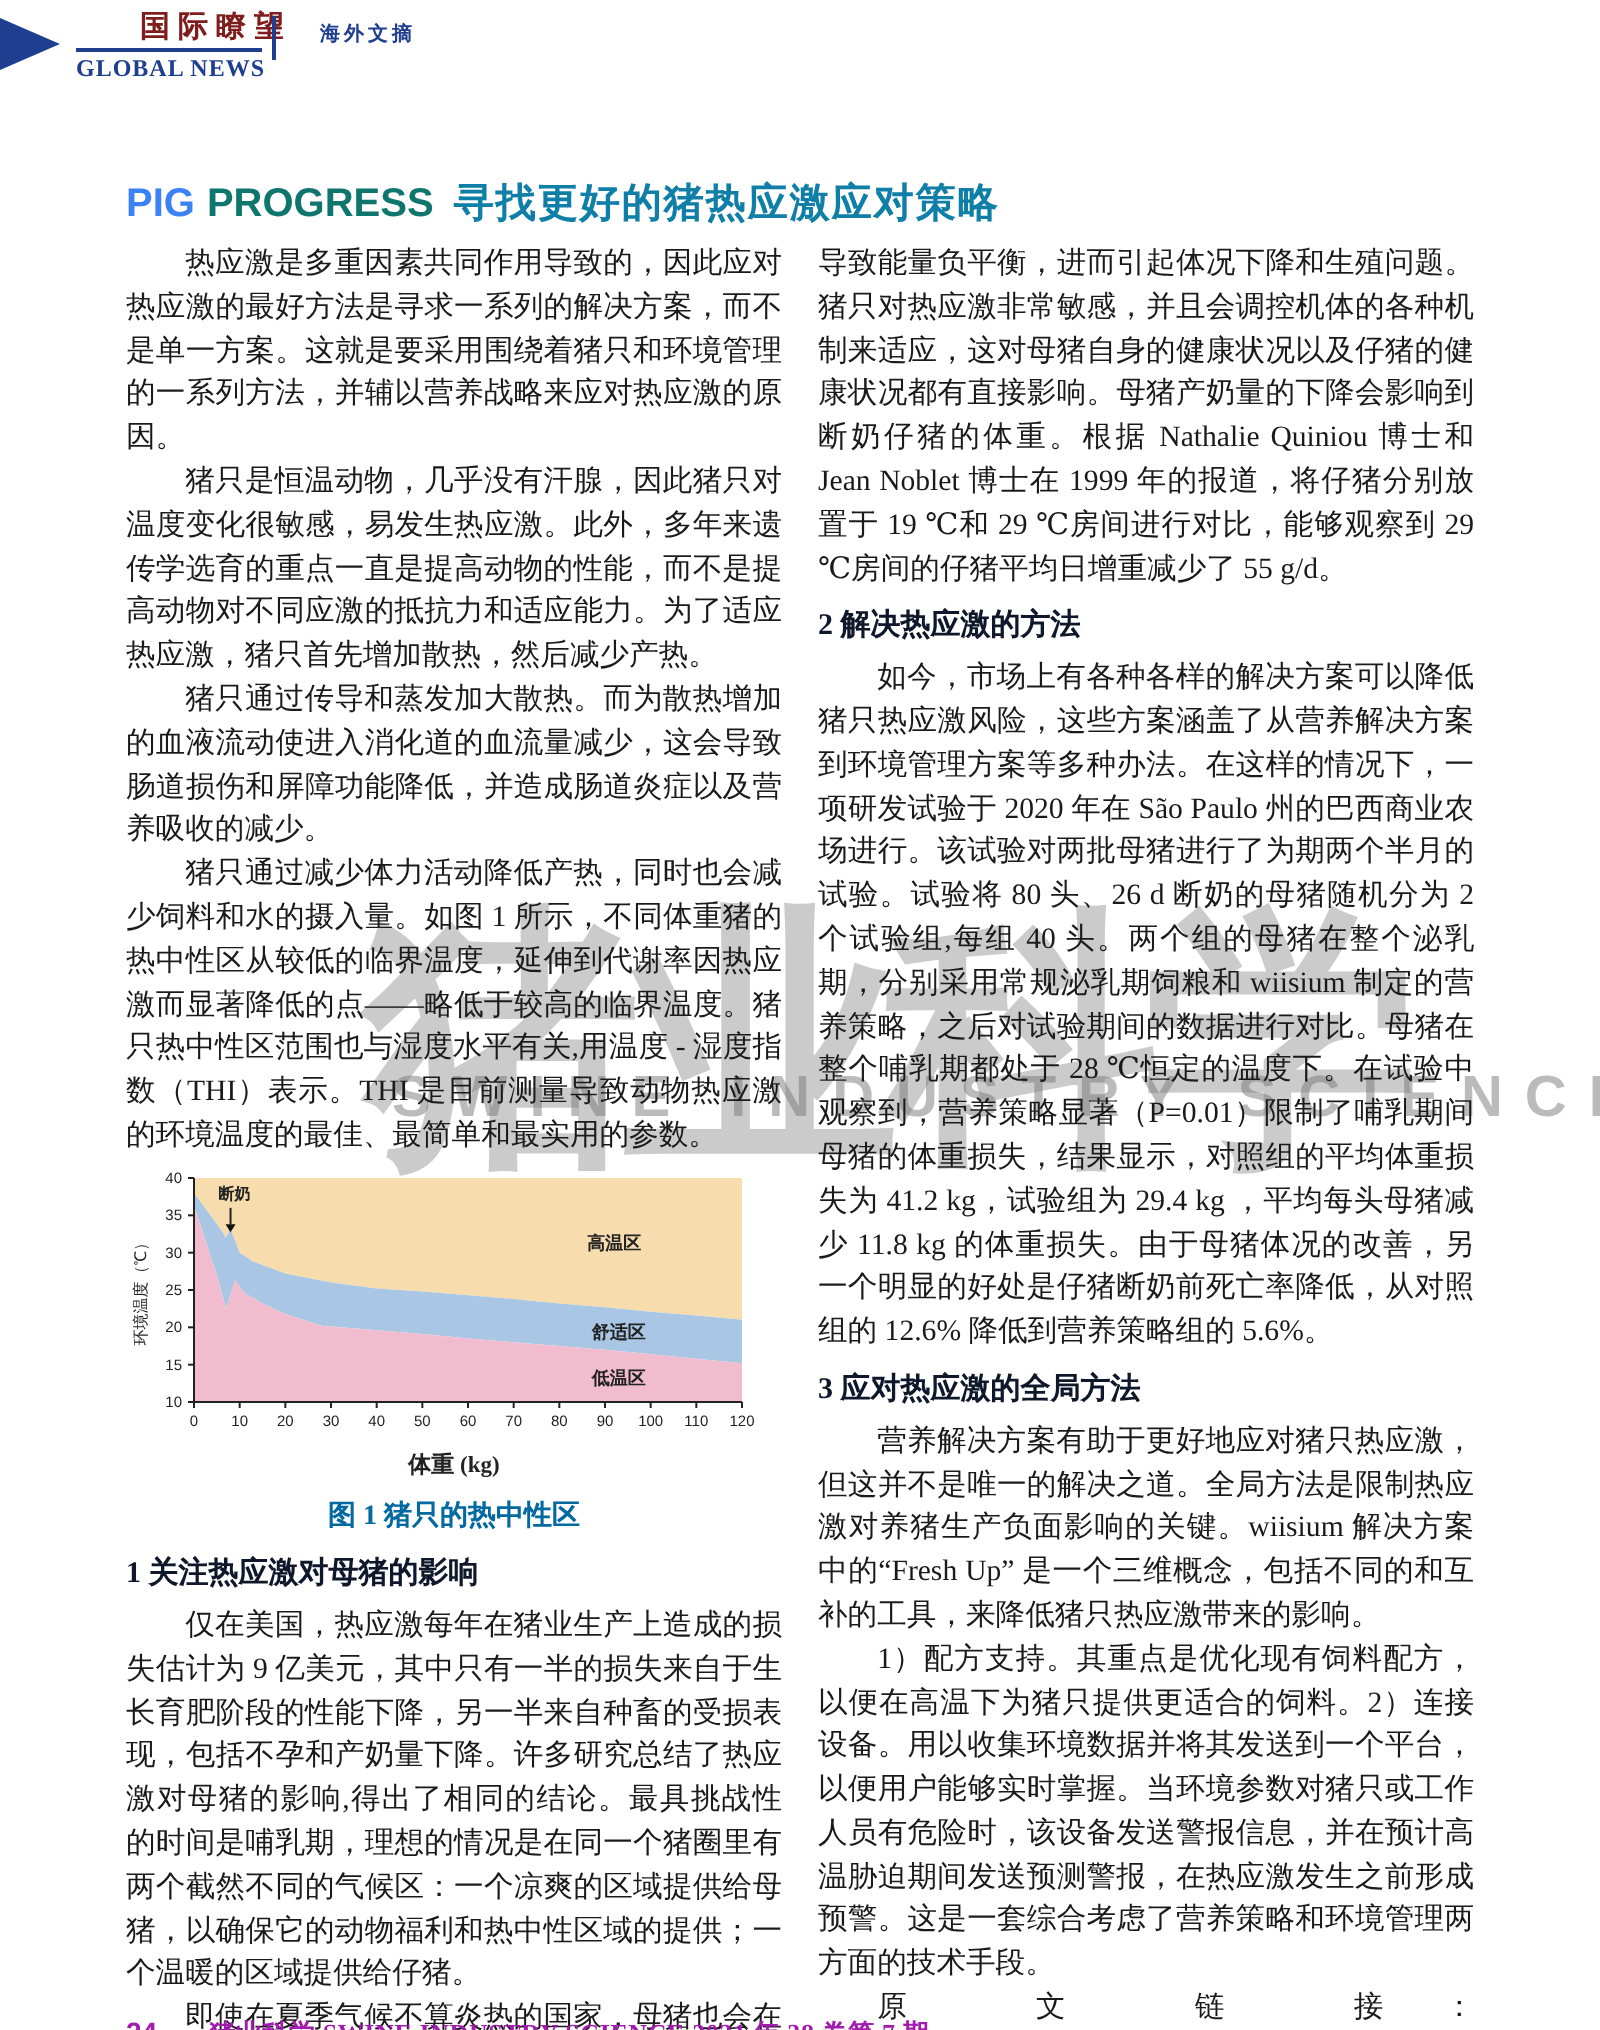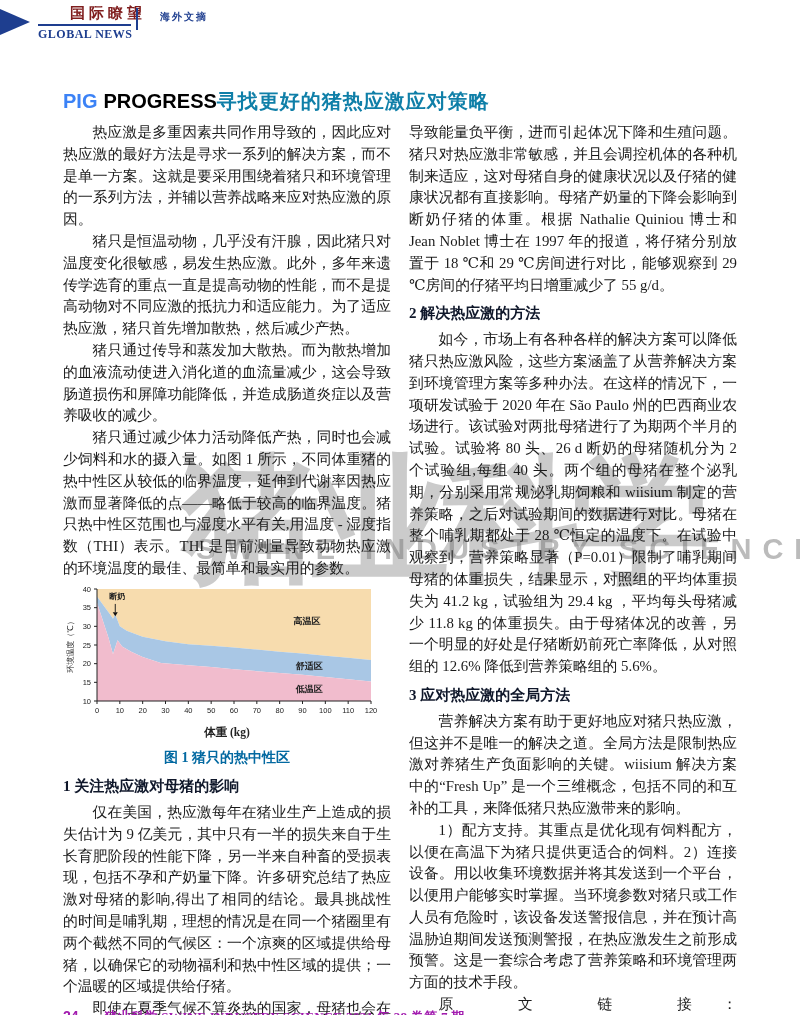--- a/index.html
+++ b/index.html
@@ -15,22 +15,22 @@
   .mast-rule{position:absolute;left:38px;top:24px;width:93px;height:2px;background:#1e3e8f;}
   .mast-en{position:absolute;left:38px;top:27px;font-family:"Liberation Serif",serif;
            font-weight:bold;font-size:12px;color:#1e3e8f;letter-spacing:0.5px;}
   .mast-div{position:absolute;left:136px;top:8px;width:2px;height:22px;background:#1e3e8f;}
   .mast-sec{position:absolute;left:160px;top:10px;font-family:"Liberation Sans",sans-serif;
             font-weight:bold;font-size:10px;color:#1e3e8f;letter-spacing:2px;}
   
   .art-title{position:absolute;left:63px;top:88px;width:700px;
              font-family:"Liberation Sans",sans-serif;font-weight:bold;font-size:20px;}
   .t-pig{color:#3b82f6;}
-  .t-progress{color:#000000;margin-left:6px;}
-  .t-cn{color:#0f7fa8;margin-left:0;letter-spacing:1px;}
+  .t-progress{color:#0f766e;margin-left:6px;}
+  .t-cn{color:#0f7fa8;margin-left:10px;letter-spacing:1px;}
   
   .col{position:absolute;top:122px;width:328px;font-size:14.8px;line-height:21.8px;
        text-align:justify;z-index:2;}
   .col-left{left:63px;}
   .col-right{left:409px;}
   .col p{margin:0;text-indent:2em;}
   .col p.noindent{text-indent:0;}
   .sec-h{font-family:"Liberation Serif",serif;font-weight:bold;color:#0f172a;
          font-size:15px;margin:7px 0 4px 0;}
   
@@ -131,21 +131,21 @@
     <div class="fig-xlabel">体重 (kg)</div>
     <div class="fig-caption">图 1 猪只的热中性区</div>
   </div>
 
   <div class="sec-h">1 关注热应激对母猪的影响</div>
   <p>仅在美国，热应激每年在猪业生产上造成的损失估计为 9 亿美元，其中只有一半的损失来自于生长育肥阶段的性能下降，另一半来自种畜的受损表现，包括不孕和产奶量下降。许多研究总结了热应激对母猪的影响,得出了相同的结论。最具挑战性的时间是哺乳期，理想的情况是在同一个猪圈里有两个截然不同的气候区：一个凉爽的区域提供给母猪，以确保它的动物福利和热中性区域的提供；一个温暖的区域提供给仔猪。</p>
   <p>即使在夏季气候不算炎热的国家，母猪也会在夏季发生热应激。热应激母猪在哺乳期采食量下降，可能</p>
 </div>
 
 <div class="col col-right">
-  <p class="noindent">导致能量负平衡，进而引起体况下降和生殖问题。猪只对热应激非常敏感，并且会调控机体的各种机制来适应，这对母猪自身的健康状况以及仔猪的健康状况都有直接影响。母猪产奶量的下降会影响到断奶仔猪的体重。根据 Nathalie Quiniou 博士和 Jean Noblet 博士在 1997 年的报道，将仔猪分别放置于 18 ℃和 29 ℃房间进行对比，能够观察到 29 ℃房间的仔猪平均日增重减少了 55 g/d。</p>
+  <p class="noindent">导致能量负平衡，进而引起体况下降和生殖问题。猪只对热应激非常敏感，并且会调控机体的各种机制来适应，这对母猪自身的健康状况以及仔猪的健康状况都有直接影响。母猪产奶量的下降会影响到断奶仔猪的体重。根据 Nathalie Quiniou 博士和 Jean Noblet 博士在 1999 年的报道，将仔猪分别放置于 19 ℃和 29 ℃房间进行对比，能够观察到 29 ℃房间的仔猪平均日增重减少了 55 g/d。</p>
   <div class="sec-h">2 解决热应激的方法</div>
   <p>如今，市场上有各种各样的解决方案可以降低猪只热应激风险，这些方案涵盖了从营养解决方案到环境管理方案等多种办法。在这样的情况下，一项研发试验于 2020 年在 São Paulo 州的巴西商业农场进行。该试验对两批母猪进行了为期两个半月的试验。试验将 80 头、26 d 断奶的母猪随机分为 2 个试验组,每组 40 头。两个组的母猪在整个泌乳期，分别采用常规泌乳期饲粮和 wiisium 制定的营养策略，之后对试验期间的数据进行对比。母猪在整个哺乳期都处于 28 ℃恒定的温度下。在试验中观察到，营养策略显著（P=0.01）限制了哺乳期间母猪的体重损失，结果显示，对照组的平均体重损失为 41.2 kg，试验组为 29.4 kg ，平均每头母猪减少 11.8 kg 的体重损失。由于母猪体况的改善，另一个明显的好处是仔猪断奶前死亡率降低，从对照组的 12.6% 降低到营养策略组的 5.6%。</p>
   <div class="sec-h">3 应对热应激的全局方法</div>
   <p>营养解决方案有助于更好地应对猪只热应激，但这并不是唯一的解决之道。全局方法是限制热应激对养猪生产负面影响的关键。wiisium 解决方案中的“Fresh Up” 是一个三维概念，包括不同的和互补的工具，来降低猪只热应激带来的影响。</p>
   <p>1）配方支持。其重点是优化现有饲料配方，以便在高温下为猪只提供更适合的饲料。2）连接设备。用以收集环境数据并将其发送到一个平台，以便用户能够实时掌握。当环境参数对猪只或工作人员有危险时，该设备发送警报信息，并在预计高温胁迫期间发送预测警报，在热应激发生之前形成预警。这是一套综合考虑了营养策略和环境管理两方面的技术手段。</p>
   <p>原 文 链 接：https://www.pigprogress.net/Health/Articles/2021/6/Heat-stress-is-not-only-an-environmental-issue-757417E/</p>
 </div>
 
 <div class="footer">
   <span class="pg-num">24</span><span class="journal">猪业科学 SWINE INDUSTRY SCIENCE 2021 年 38 卷第 7 期</span>

